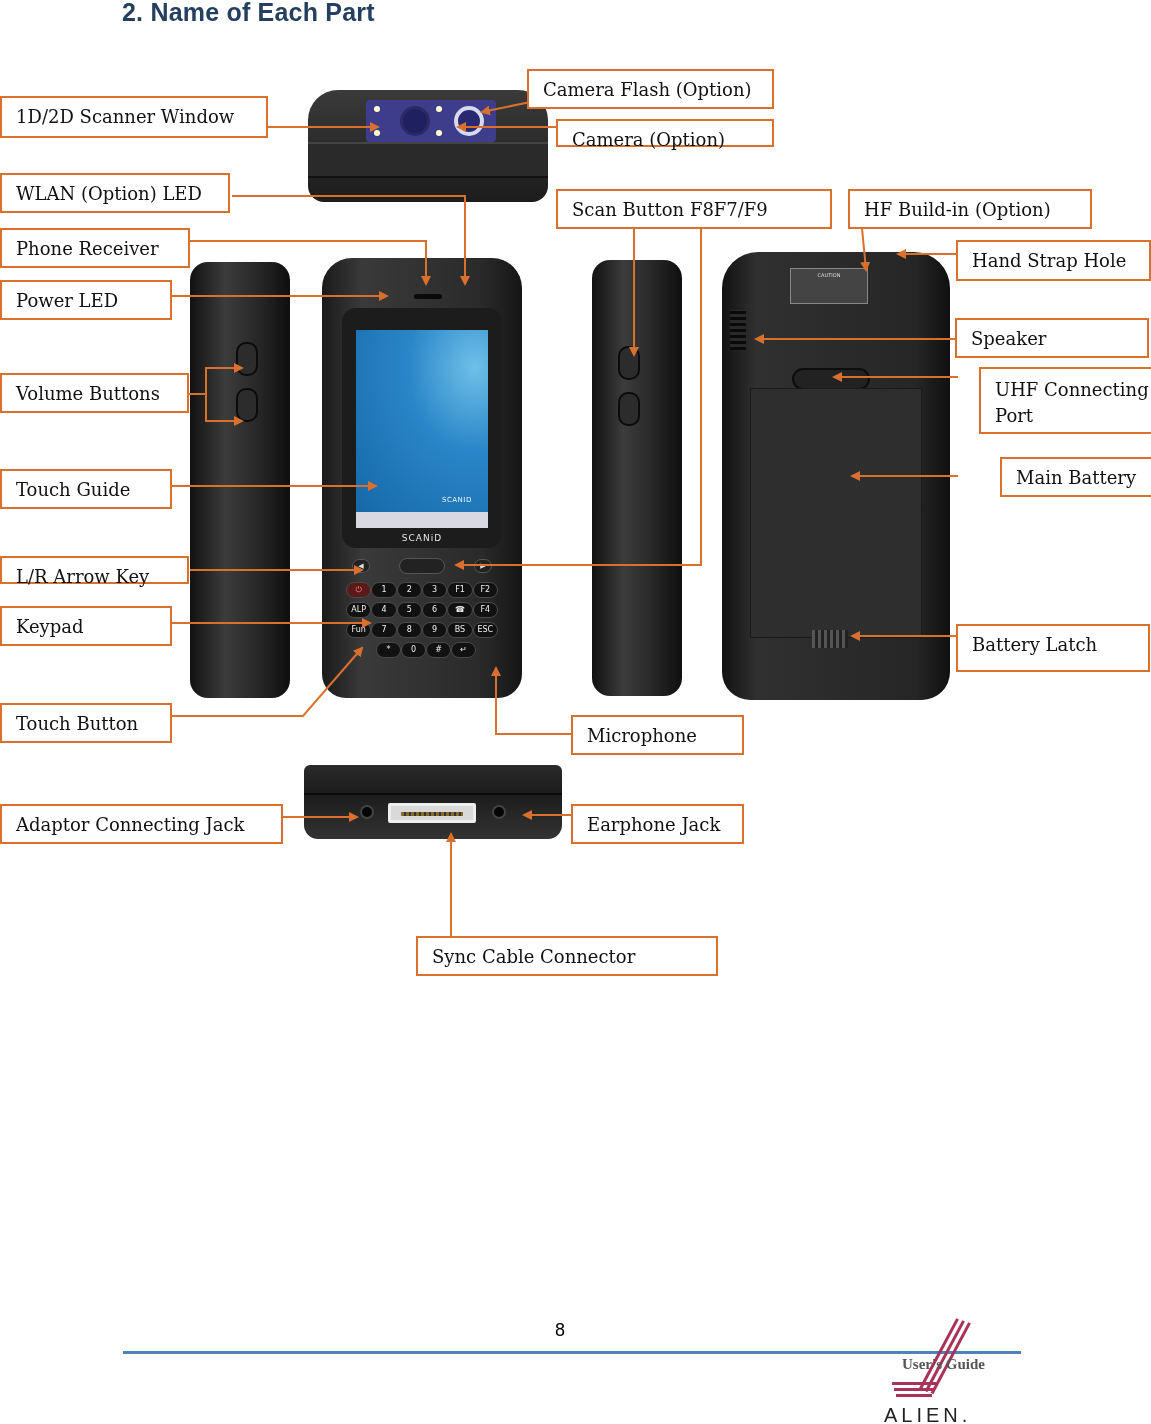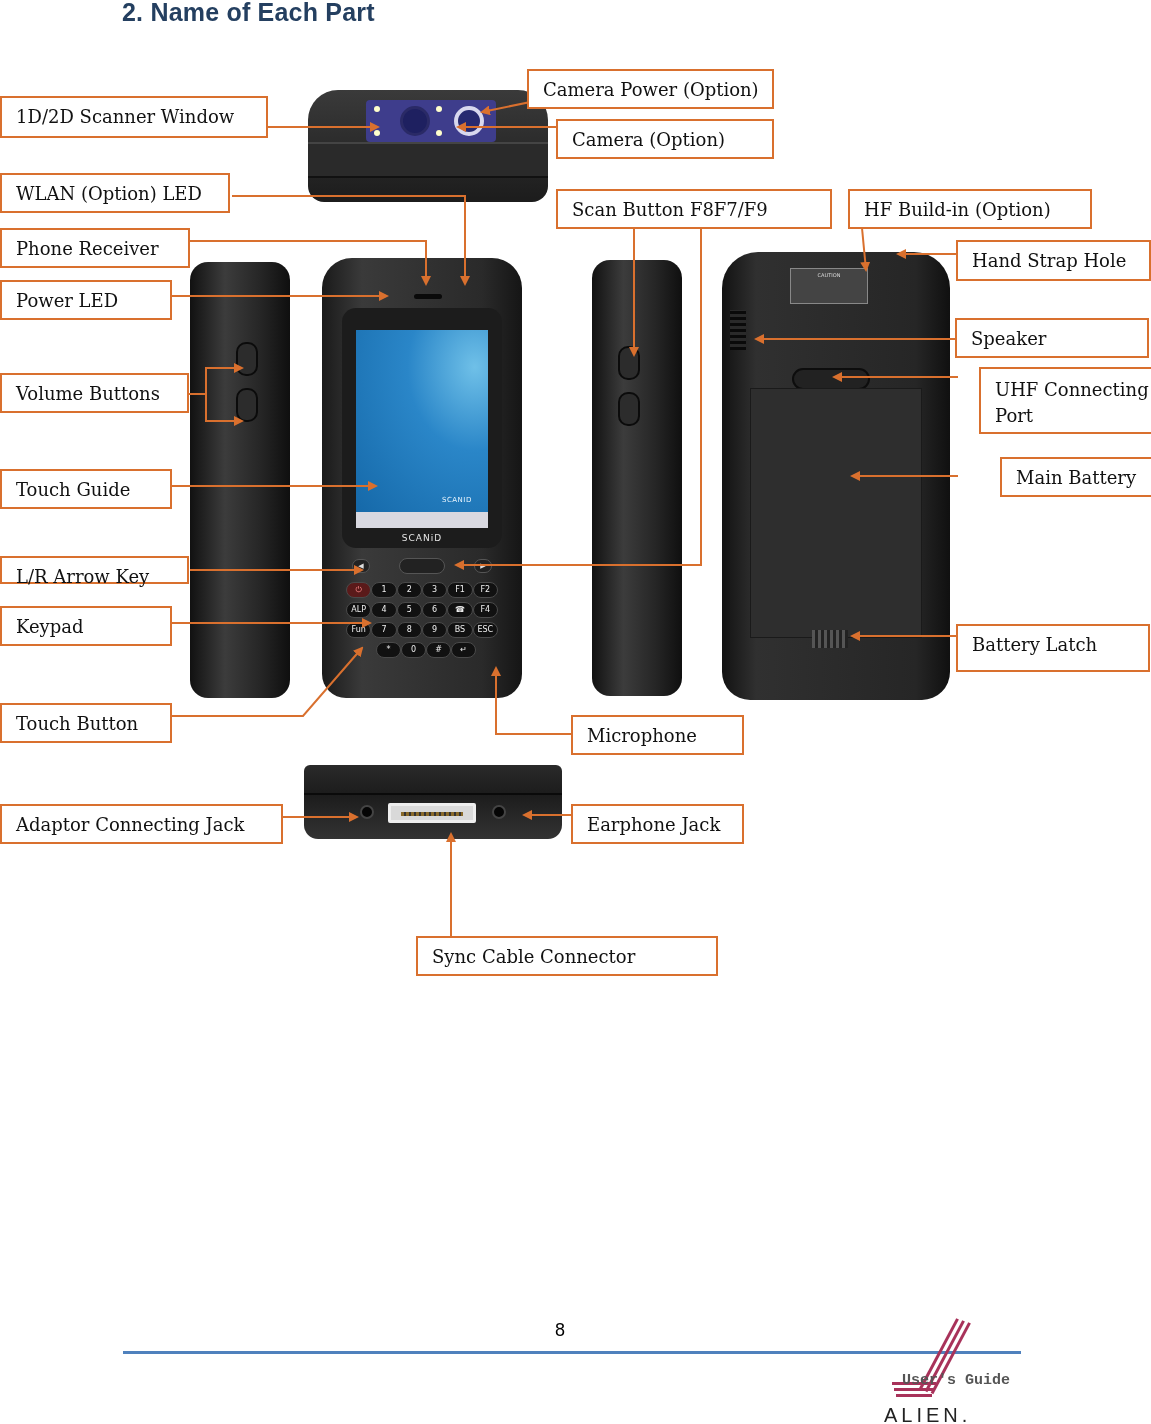--- a/index.html
+++ b/index.html
@@ -67,21 +67,21 @@
   .bottomview .band { position: absolute; left: 0; top: 28px; width: 258px; height: 2px; background: #0a0a0a; }
   .bottomview .conn { position: absolute; left: 84px; top: 38px; width: 88px; height: 20px; background: #d9d9d9; border: 3px solid #eee; border-radius: 2px; }
   .bottomview .conn::after { content: ""; position: absolute; left: 10px; top: 6px; width: 62px; height: 4px; background: repeating-linear-gradient(90deg,#8a6a2a 0 3px,#333 3px 5px); }
   .bottomview .jack { position: absolute; width: 14px; height: 14px; border-radius: 50%; background: #050505; border: 2px solid #444; top: 40px; }
 
   
   .page-num { position: absolute; left: 555px; top: 1320px; font-family: "Liberation Sans", sans-serif; font-size: 18px; color: #000; }
   .footer-rule { position: absolute; left: 123px; top: 1351px; width: 898px; height: 3px; background: #4f81bd; }
   .logo { position: absolute; left: 882px; top: 1318px; width: 112px; height: 106px; }
   .logo .stripe { position: absolute; height: 3px; background: #a8325a; transform-origin: left center; }
-  .logo .guide { position: absolute; left: 20px; top: 54px; font-family: Liberation Mono, monospace; font-weight: bold; font-size: 15px; color: #555; white-space: nowrap; }
+  .logo .guide { position: absolute; left: 20px; top: 38px; font-family: Liberation Serif, serif; font-weight: bold; font-size: 15px; color: #555; white-space: nowrap; }
   .logo .alien { position: absolute; left: 2px; top: 86px; font-family: "Liberation Sans", sans-serif; font-size: 20px; color: #222; letter-spacing: 4px; }
 </style>
 </head>
 <body>
 
 <div class="heading">2. Name of Each Part</div>
 
 <div class="dev topview">
   <div class="body"></div>
   <div class="band"></div>
@@ -196,23 +196,23 @@
     <line x1="958" y1="339" x2="756" y2="339" marker-end="url(#ah)"></line>
     <line x1="958" y1="377" x2="834" y2="377" marker-end="url(#ah)"></line>
     <line x1="958" y1="476" x2="852" y2="476" marker-end="url(#ah)"></line>
     <line x1="958" y1="636" x2="852" y2="636" marker-end="url(#ah)"></line>
     <line x1="283" y1="817" x2="357" y2="817" marker-end="url(#ah)"></line>
     <line x1="572" y1="815" x2="524" y2="815" marker-end="url(#ah)"></line>
     <line x1="451" y1="937" x2="451" y2="834" marker-end="url(#ah)"></line>
   </g>
 </svg>
 
-<div class="label" style="left:527px;top:69px;width:247px;height:40px">Camera Power (Option)</div>
+<div class="label" style="left:527px;top:69px;width:247px;height:40px">Camera Flash (Option)</div>
 <div class="label" style="left:0px;top:96px;width:268px;height:42px">1D/2D Scanner Window</div>
-<div class="label" style="left:556px;top:119px;width:218px;height:40px">Camera (Option)</div>
+<div class="label" style="left:556px;top:119px;width:218px;height:28px">Camera (Option)</div>
 <div class="label" style="left:0px;top:173px;width:230px;height:40px">WLAN (Option) LED</div>
 <div class="label" style="left:556px;top:189px;width:276px;height:40px">Scan Button F8F7/F9</div>
 <div class="label" style="left:848px;top:189px;width:244px;height:40px">HF Build-in (Option)</div>
 <div class="label" style="left:0px;top:228px;width:190px;height:40px">Phone Receiver</div>
 <div class="label" style="left:956px;top:240px;width:195px;height:41px">Hand Strap Hole</div>
 <div class="label" style="left:0px;top:280px;width:172px;height:40px">Power LED</div>
 <div class="label" style="left:955px;top:318px;width:194px;height:40px">Speaker</div>
 <div class="label" style="left:0px;top:373px;width:189px;height:40px">Volume Buttons</div>
 <div class="label two" style="left:955px;top:367px;width:194px;height:67px">UHF Connecting Port</div>
 <div class="label" style="left:0px;top:469px;width:172px;height:40px">Touch Guide</div>

